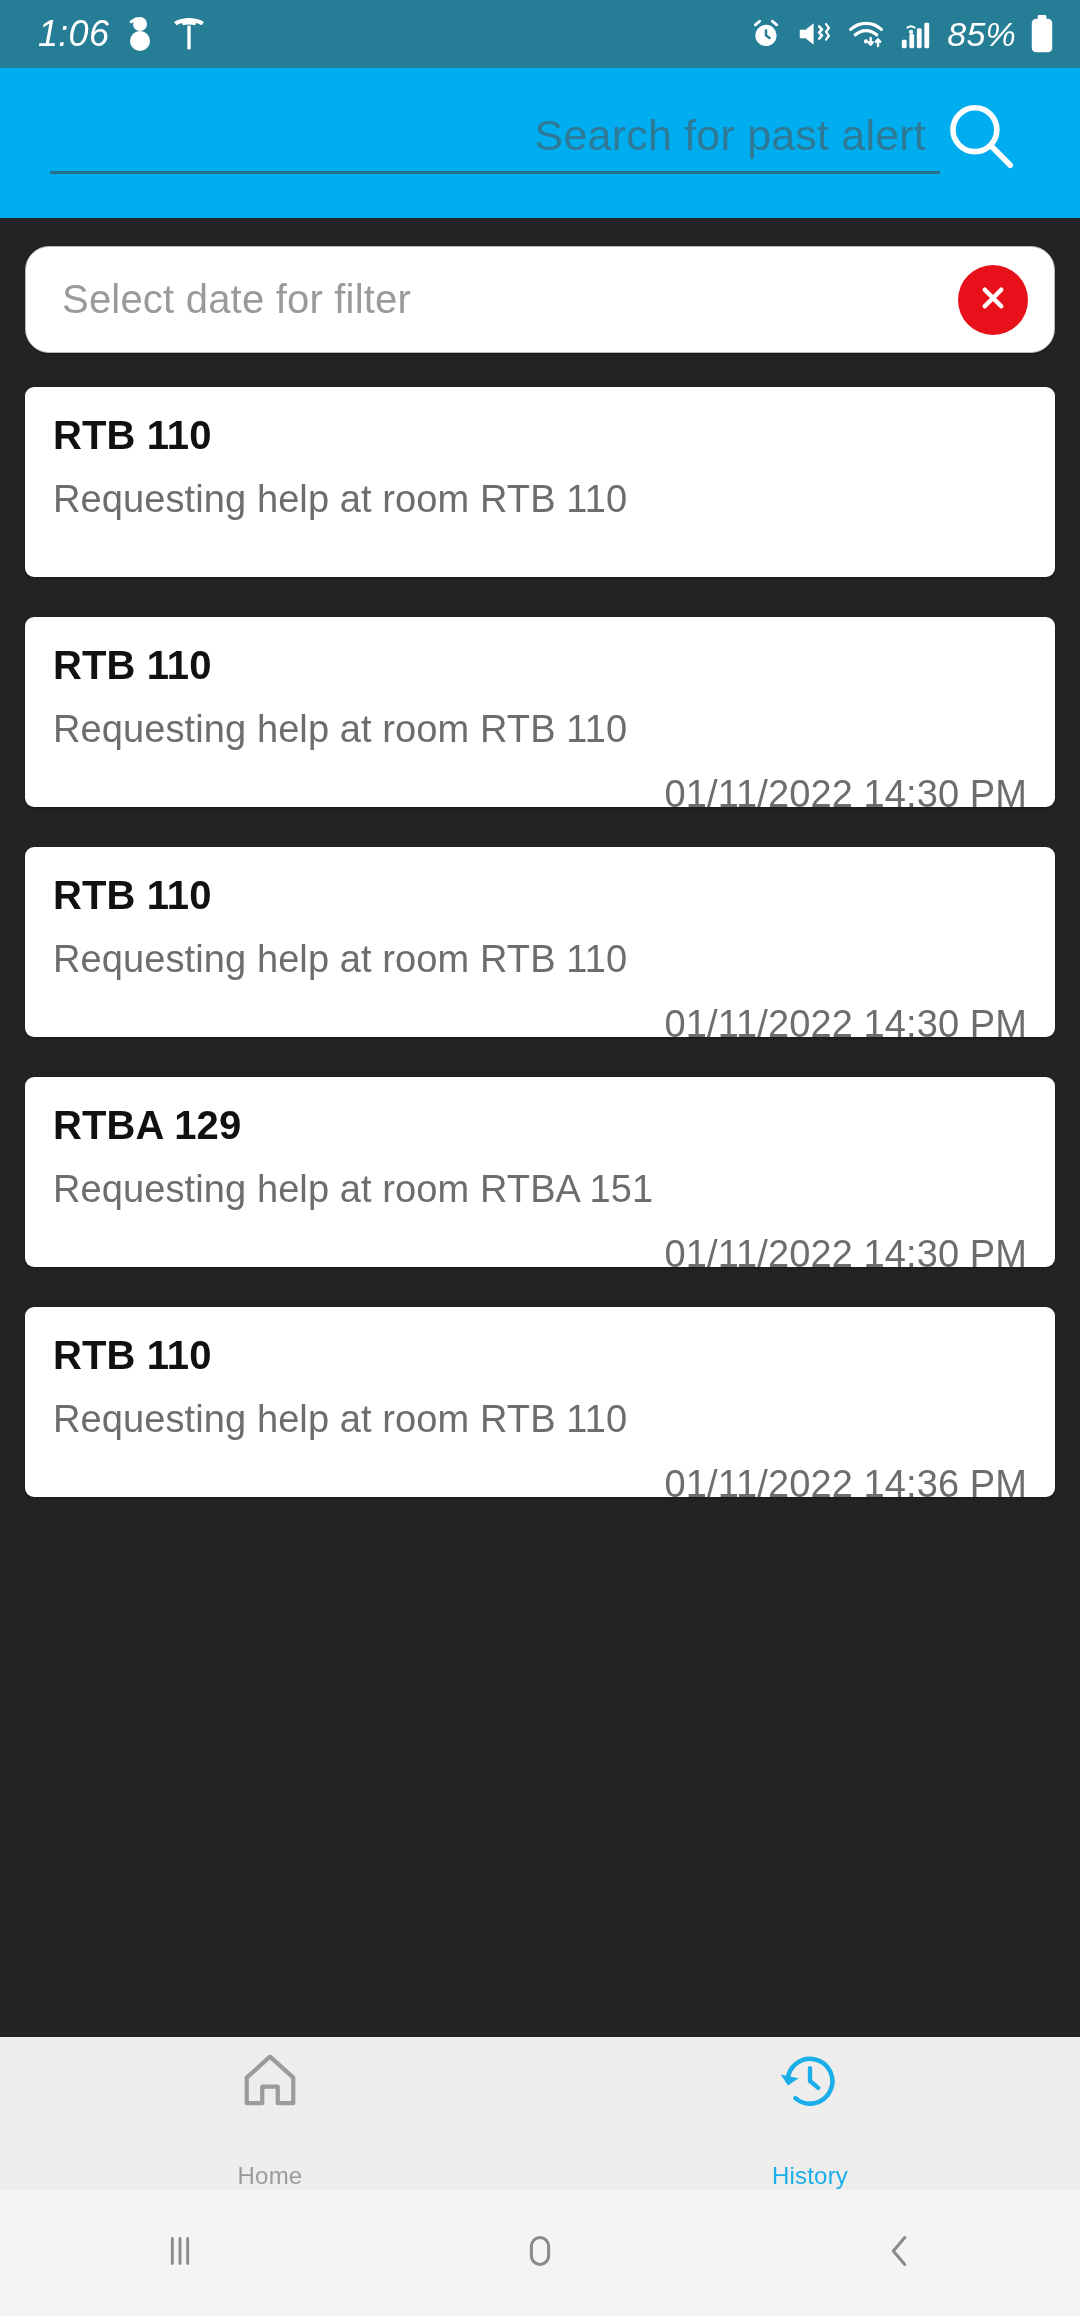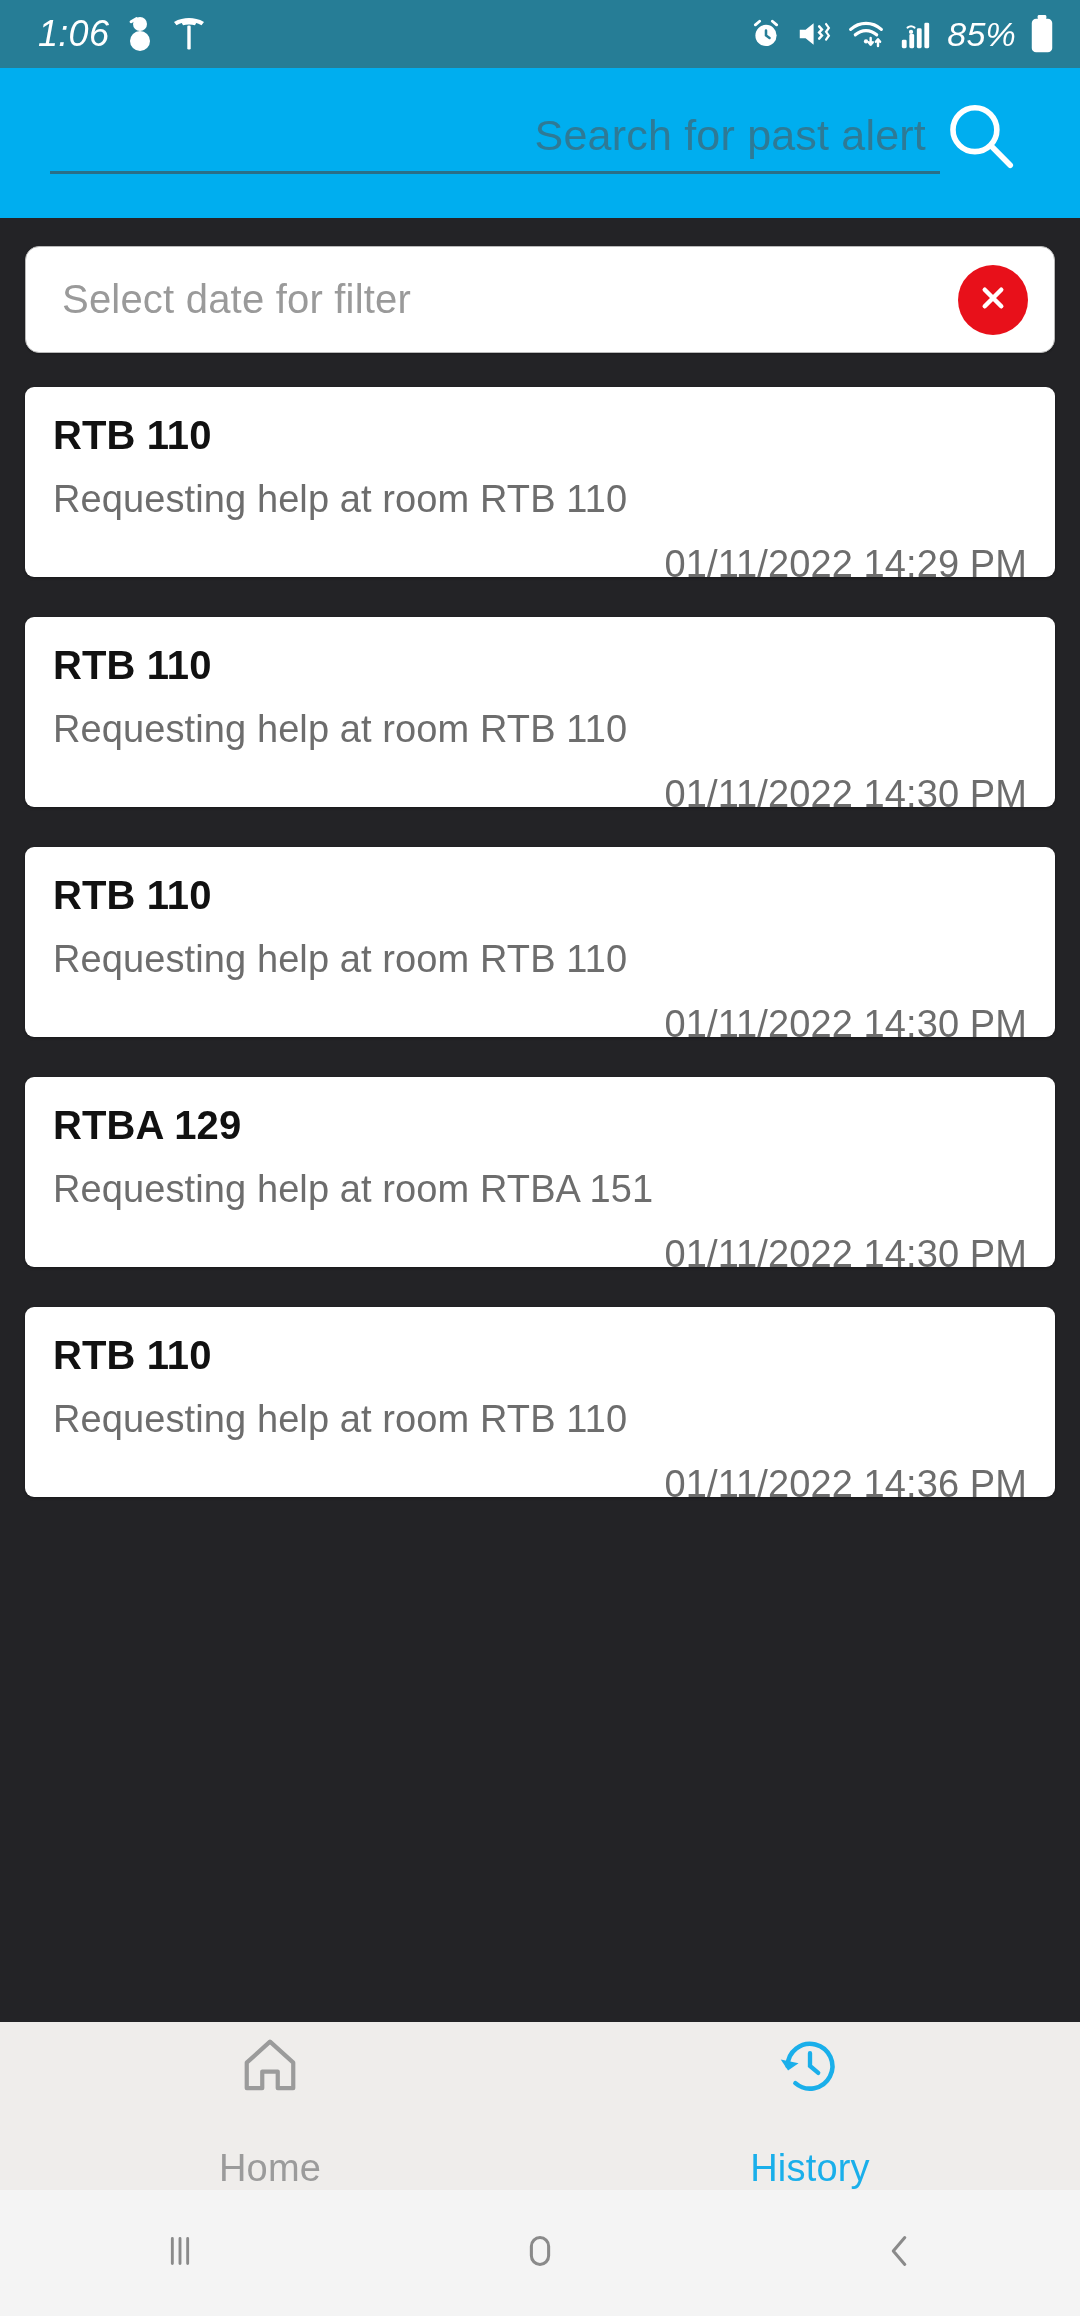--- a/index.html
+++ b/index.html
@@ -34,21 +34,21 @@
   .search-underline {
     position:absolute; left:0; right:-14px; bottom:0; height:3px; background:#2A6F88;
   }
   .search-btn { width:110px; display:flex; align-items:center; justify-content:center; margin-bottom:8px; }
 
   
   .content { flex:1; background:#232326; display:flex; flex-direction:column; padding:0 25px; min-height:0; }
 
   .date-filter {
     margin-top:28px; height:107px; background:#ffffff; border:1px solid #b9b9b9;
-    border-radius:14px; display:flex; align-items:center; padding:0 26px 0 36px; flex:0 0 auto;
+    border-radius:24px; display:flex; align-items:center; padding:0 26px 0 36px; flex:0 0 auto;
     box-shadow:0 1px 2px rgba(0,0,0,.25);
   }
   .date-filter-text { flex:1; font-size:40px; color:#9a9a9a; letter-spacing:.2px; }
   .clear-btn {
     width:70px; height:70px; border-radius:50%; background:#E8101A;
     display:flex; align-items:center; justify-content:center; flex:0 0 70px;
   }
 
   .alert-list { margin-top:34px; display:flex; flex-direction:column; gap:40px; }
 
@@ -61,21 +61,21 @@
   .alert-body { font-size:38px; color:#6d6d6d; line-height:1.1; margin-top:22px; letter-spacing:.1px; }
   .alert-time { font-size:38px; color:#6d6d6d; text-align:right; margin-top:22px; letter-spacing:.1px; }
 
   
   .tabbar {
     flex:0 0 135px; background:#EFEDEB; display:flex; align-items:flex-start;
     padding-top:10px;
   }
   .tab { flex:1; display:flex; flex-direction:column; align-items:center; gap:2px; }
   .tab-icon { height:68px; display:flex; align-items:center; justify-content:center; }
-  .tab-label { font-size:38px; color:#9b9b9b; letter-spacing:.2px;margin-top:45px; }
+  .tab-label { font-size:24px; color:#9b9b9b; letter-spacing:.2px;margin-top:45px; }
   .tab.active .tab-label { color:#1AAFEA; font-weight:400; }
 
   
   .androidnav {
     flex:0 0 126px; background:#F4F4F4; display:flex; align-items:center;
   }
   .nav-btn { flex:1; display:flex; align-items:center; justify-content:center; }
 </style>
 </head>
 <body>
@@ -170,21 +170,20 @@
           </svg>
         </span>
       </span>
     </div>
 
     <div class="alert-list">
 
       <div class="alert-card">
         <div class="alert-title">RTB 110</div>
         <div class="alert-body">Requesting help at room RTB 110</div>
-        <div class="alert-time">01/11/2022 14:29 PM</div>
       </div>
 
       <div class="alert-card">
         <div class="alert-title">RTB 110</div>
         <div class="alert-body">Requesting help at room RTB 110</div>
         <div class="alert-time">01/11/2022 14:30 PM</div>
       </div>
 
       <div class="alert-card">
         <div class="alert-title">RTB 110</div>

